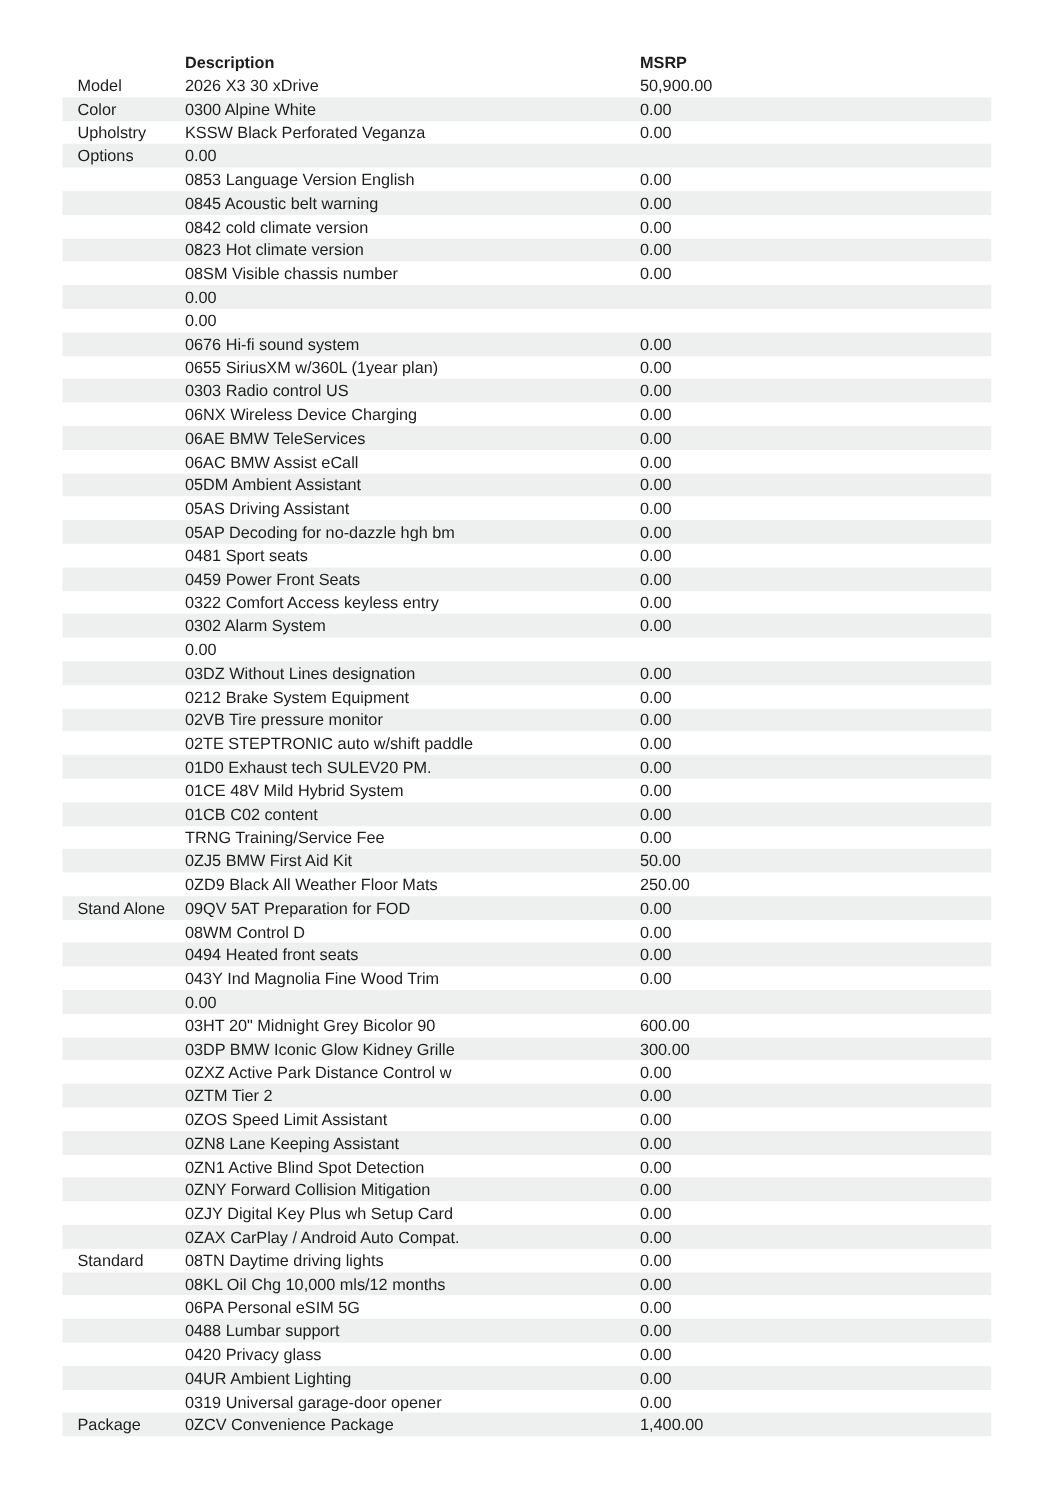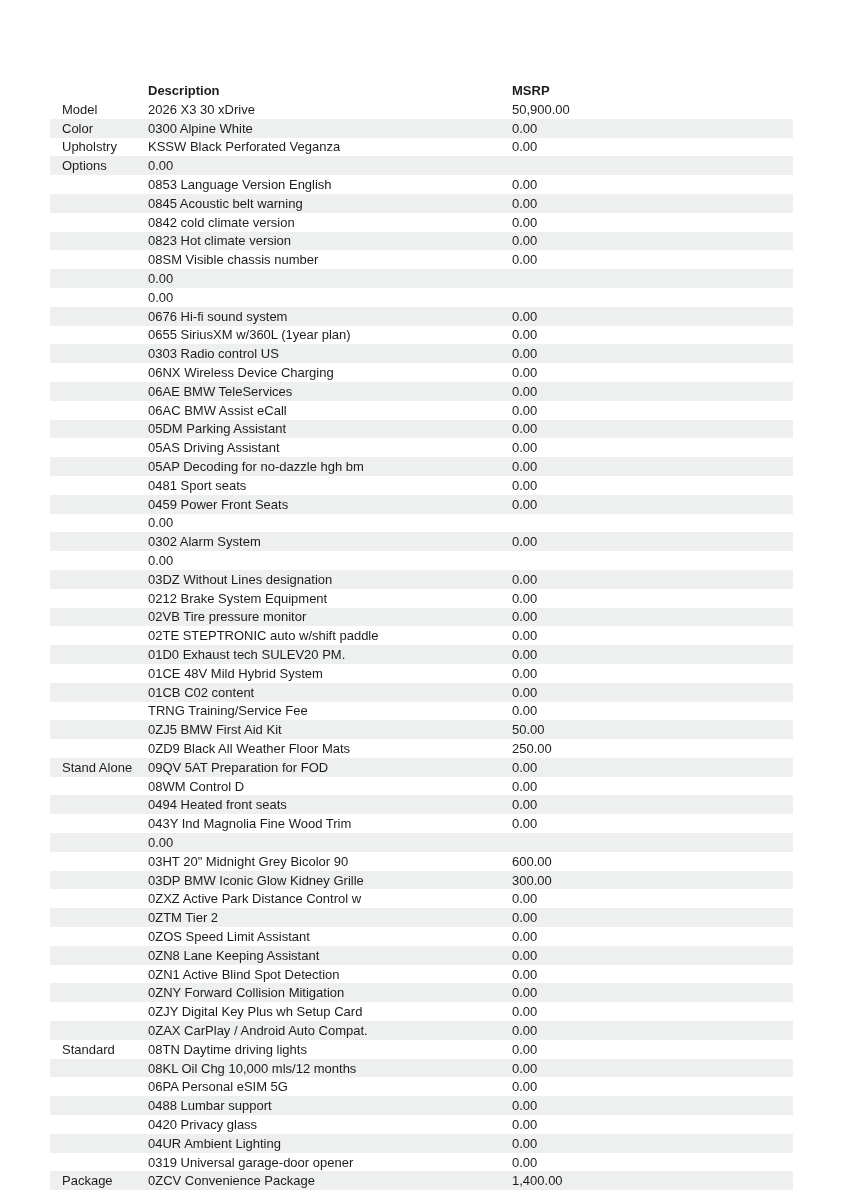--- a/index.html
+++ b/index.html
@@ -14,21 +14,20 @@
     background: var(--page-bg, #ffffff);
     font-family: "Liberation Sans", "DejaVu Sans", sans-serif;
     color: var(--text-color, #1d1d1d);
     overflow: hidden;
   }
   .pricing-table {
     position: absolute;
     top: 40px;
     left: 50px;
     width: 743px;
-    margin-top: 41px;
   }
   .header-row {
     display: flex;
     height: 19px;
     align-items: center;
     font-weight: bold;
     font-size: 13px;
   }
   .row {
     display: flex;
@@ -168,21 +167,21 @@
           <div class="cell spacer"></div>
         </div>
         <div class="row">
           <div class="cell cat"></div>
           <div class="cell desc">06AC BMW Assist eCall</div>
           <div class="cell msrp">0.00</div>
           <div class="cell spacer"></div>
         </div>
         <div class="row stripe">
           <div class="cell cat"></div>
-          <div class="cell desc">05DM Parking Assistant</div>
+          <div class="cell desc">05DM Ambient Assistant</div>
           <div class="cell msrp">0.00</div>
           <div class="cell spacer"></div>
         </div>
         <div class="row">
           <div class="cell cat"></div>
           <div class="cell desc">05AS Driving Assistant</div>
           <div class="cell msrp">0.00</div>
           <div class="cell spacer"></div>
         </div>
         <div class="row stripe">
@@ -198,20 +197,21 @@
           <div class="cell spacer"></div>
         </div>
         <div class="row stripe">
           <div class="cell cat"></div>
           <div class="cell desc">0459 Power Front Seats</div>
           <div class="cell msrp">0.00</div>
           <div class="cell spacer"></div>
         </div>
         <div class="row">
           <div class="cell cat"></div>
+          <div class="cell desc">0322 Comfort Access keyless entry</div>
           <div class="cell msrp">0.00</div>
           <div class="cell spacer"></div>
         </div>
         <div class="row stripe">
           <div class="cell cat"></div>
           <div class="cell desc">0302 Alarm System</div>
           <div class="cell msrp">0.00</div>
           <div class="cell spacer"></div>
         </div>
         <div class="row">

